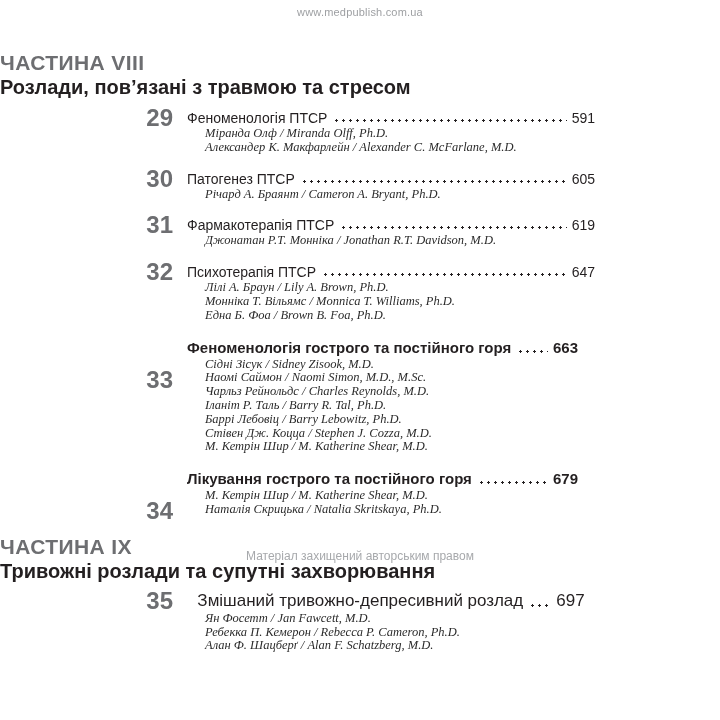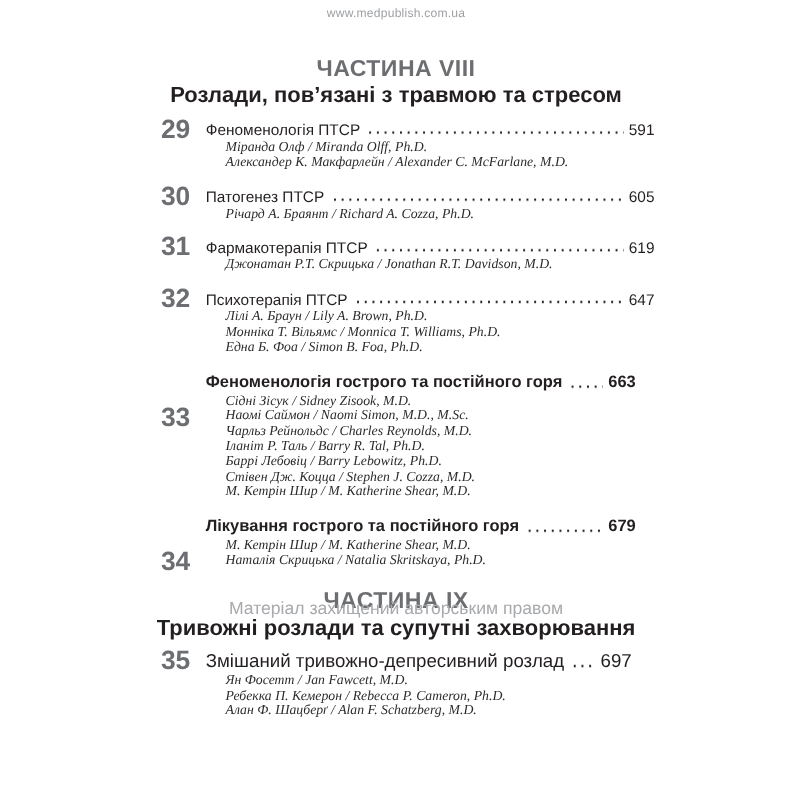--- a/index.html
+++ b/index.html
@@ -20,21 +20,21 @@
     width: 720px;
     height: 572px;
   }
   .site-url {
     padding-top: 6px;
     text-align: center;
     font-size: 11px;
     color: #9d9fa2;
     letter-spacing: 0.2px;
   }
-  .part-header { text-align: center; }
+  .part-header { text-align: left; }
   .part-header.first  { margin-top: 33px; }
   .part-header.second { margin-top: 18px; }
   .part-title {
     font-size: 21px;
     line-height: 23px;
     font-weight: 700;
     color: #6d6e71;
     letter-spacing: 0.4px;
   }
   .part-subtitle {
@@ -60,20 +60,21 @@
     font-size: 24px;
     font-weight: 700;
     color: #6d6e71;
   }
   .title-row {
     display: flex;
     align-items: baseline;
     font-size: 14px;
     line-height: 16px;
     color: #231f20;
+    justify-content: center;
   }
   .entry.large .title-row  { font-size: 15px; line-height: 18px; font-weight: bold; }
   .entry.large             { margin-right: 17px; }
   .entry.large .num        { top: -5px; margin-top: 32px; }
   .entry.xlarge .title-row { font-size: 17px; line-height: 20px; }
   .entry.xlarge .num       { top: -4px; }
   .title   { white-space: nowrap; }
   .pagenum { white-space: nowrap; }
   .leader {
     flex: 1 1 auto;
@@ -93,21 +94,21 @@
     font-size: 12.5px;
     line-height: 13.8px;
     color: #2b2b2b;
   }
   .footer {
     position: absolute;
     bottom: 9px;
     left: 0;
     width: 100%;
     text-align: center;
-    font-size: 16px;
+    font-size: 12px;
     color: #a7a9ac;
   }
 </style>
 </head>
 <body>
 
 <div class="page">
 
   <div class="site-url">www.medpublish.com.ua</div>
 
@@ -132,47 +133,47 @@
     </div>
 
     <div class="entry">
       <div class="num">30</div>
       <div class="title-row">
         <span class="title">Патогенез ПТСР</span>
         <span class="leader"></span>
         <span class="pagenum">605</span>
       </div>
       <div class="authors">
-        <div class="author">Річард А. Браянт / Richard A. Cozza, Ph.D.</div>
+        <div class="author">Річард А. Браянт / Cameron A. Bryant, Ph.D.</div>
       </div>
     </div>
 
     <div class="entry">
       <div class="num">31</div>
       <div class="title-row">
         <span class="title">Фармакотерапія ПТСР</span>
         <span class="leader"></span>
         <span class="pagenum">619</span>
       </div>
       <div class="authors">
-        <div class="author">Джонатан Р.Т. Скрицька / Jonathan R.T. Davidson, M.D.</div>
+        <div class="author">Джонатан Р.Т. Монніка / Jonathan R.T. Davidson, M.D.</div>
       </div>
     </div>
 
     <div class="entry">
       <div class="num">32</div>
       <div class="title-row">
         <span class="title">Психотерапія ПТСР</span>
         <span class="leader"></span>
         <span class="pagenum">647</span>
       </div>
       <div class="authors">
         <div class="author">Лілі А. Браун / Lily A. Brown, Ph.D.</div>
         <div class="author">Монніка Т. Вільямс / Monnica T. Williams, Ph.D.</div>
-        <div class="author">Една Б. Фоа / Simon B. Foa, Ph.D.</div>
+        <div class="author">Една Б. Фоа / Brown B. Foa, Ph.D.</div>
       </div>
     </div>
 
     <div class="entry large">
       <div class="num">33</div>
       <div class="title-row">
         <span class="title">Феноменологія гострого та постійного горя</span>
         <span class="leader"></span>
         <span class="pagenum">663</span>
       </div>

